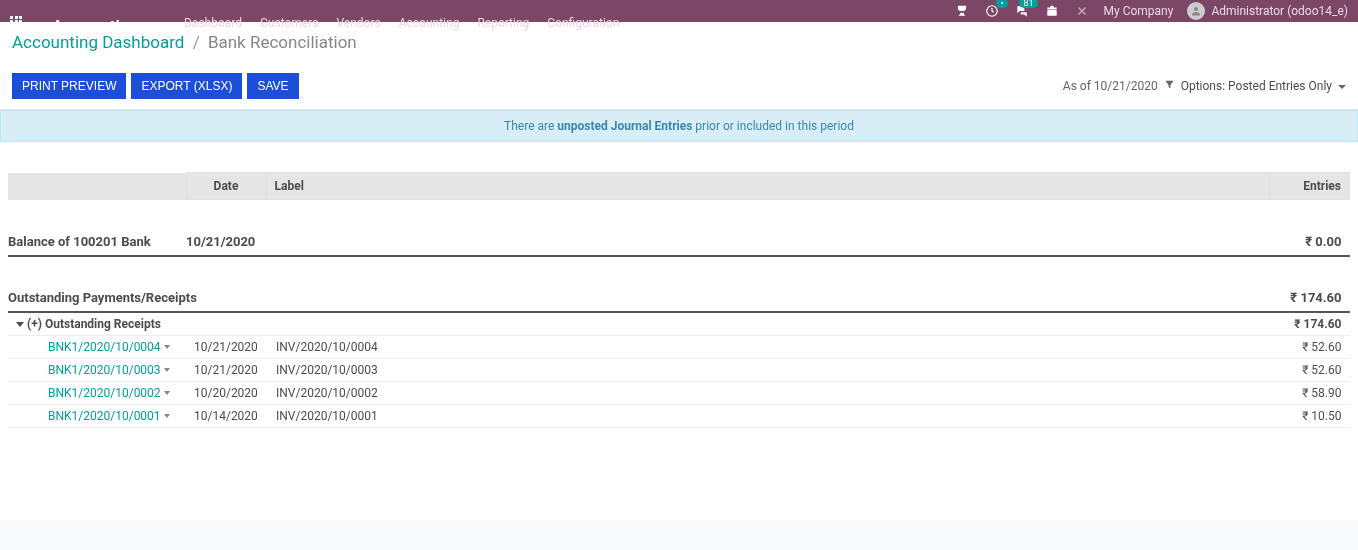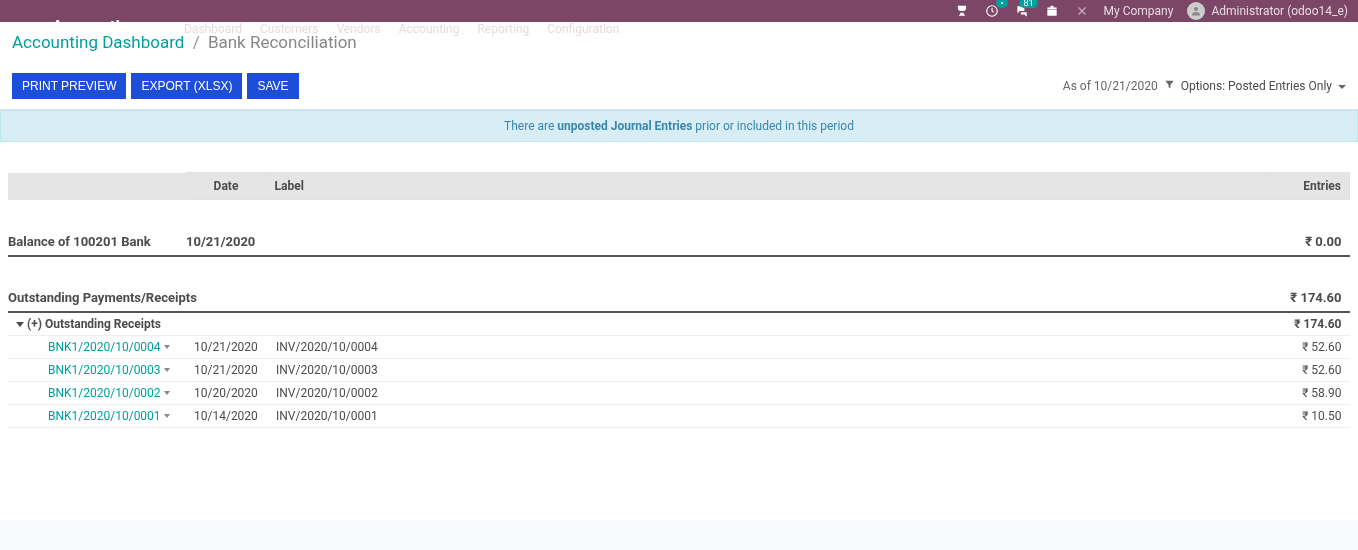--- a/index.html
+++ b/index.html
@@ -1,20 +1,20 @@
 <!DOCTYPE html>
 <html><head>
   <meta charset="utf-8">
   <style>
     * { margin: 0; padding: 0; box-sizing: border-box; }
     body { font-family: -apple-system, BlinkMacSystemFont, "Segoe UI", Roboto, sans-serif; font-size: 13px; color: #4c4c4c; background: #fff; }
     
     
     .navbar { background: #7c4666; height: 22px; display: flex; align-items: center; padding: 0 10px; color: #fff; font-size: 12px; }
-    .nav-left { display: flex; align-items: flex-end; gap: 20px; margin-top: 29px; }
+    .nav-left { display: flex; align-items: flex-start; gap: 20px; margin-top: 29px; }
     .apps-icon { display: grid; grid-template-columns: repeat(3, 3px); grid-template-rows: repeat(3, 3px); gap: 1.5px; margin-right: 10px; cursor: pointer; }
     .apps-icon span { background: #fff; }
     .app-title { font-size: 17px; font-weight: 600; color: #fff; margin-right: 25px; }
     .nav-menu { display: flex; gap: 18px; }
     .nav-menu span { cursor: pointer; color: #e8d9e2; font-size: 12px; }
     .nav-right { margin-left: auto; display: flex; align-items: center; gap: 14px; }
     .nav-icon { width: 16px; height: 16px; display: inline-flex; align-items: center; justify-content: center; cursor: pointer; color: #fff; position: relative; }
     .badge { background: #00a09d; border-radius: 8px; font-size: 9px; padding: 0 4px; position: absolute; top: -5px; right: -8px; color: #fff; }
     .company-name { color: #e8d9e2; font-size: 12px; }
     .user { display: flex; align-items: center; gap: 6px; color: #e8d9e2; font-size: 12px; justify-content: space-between; }

